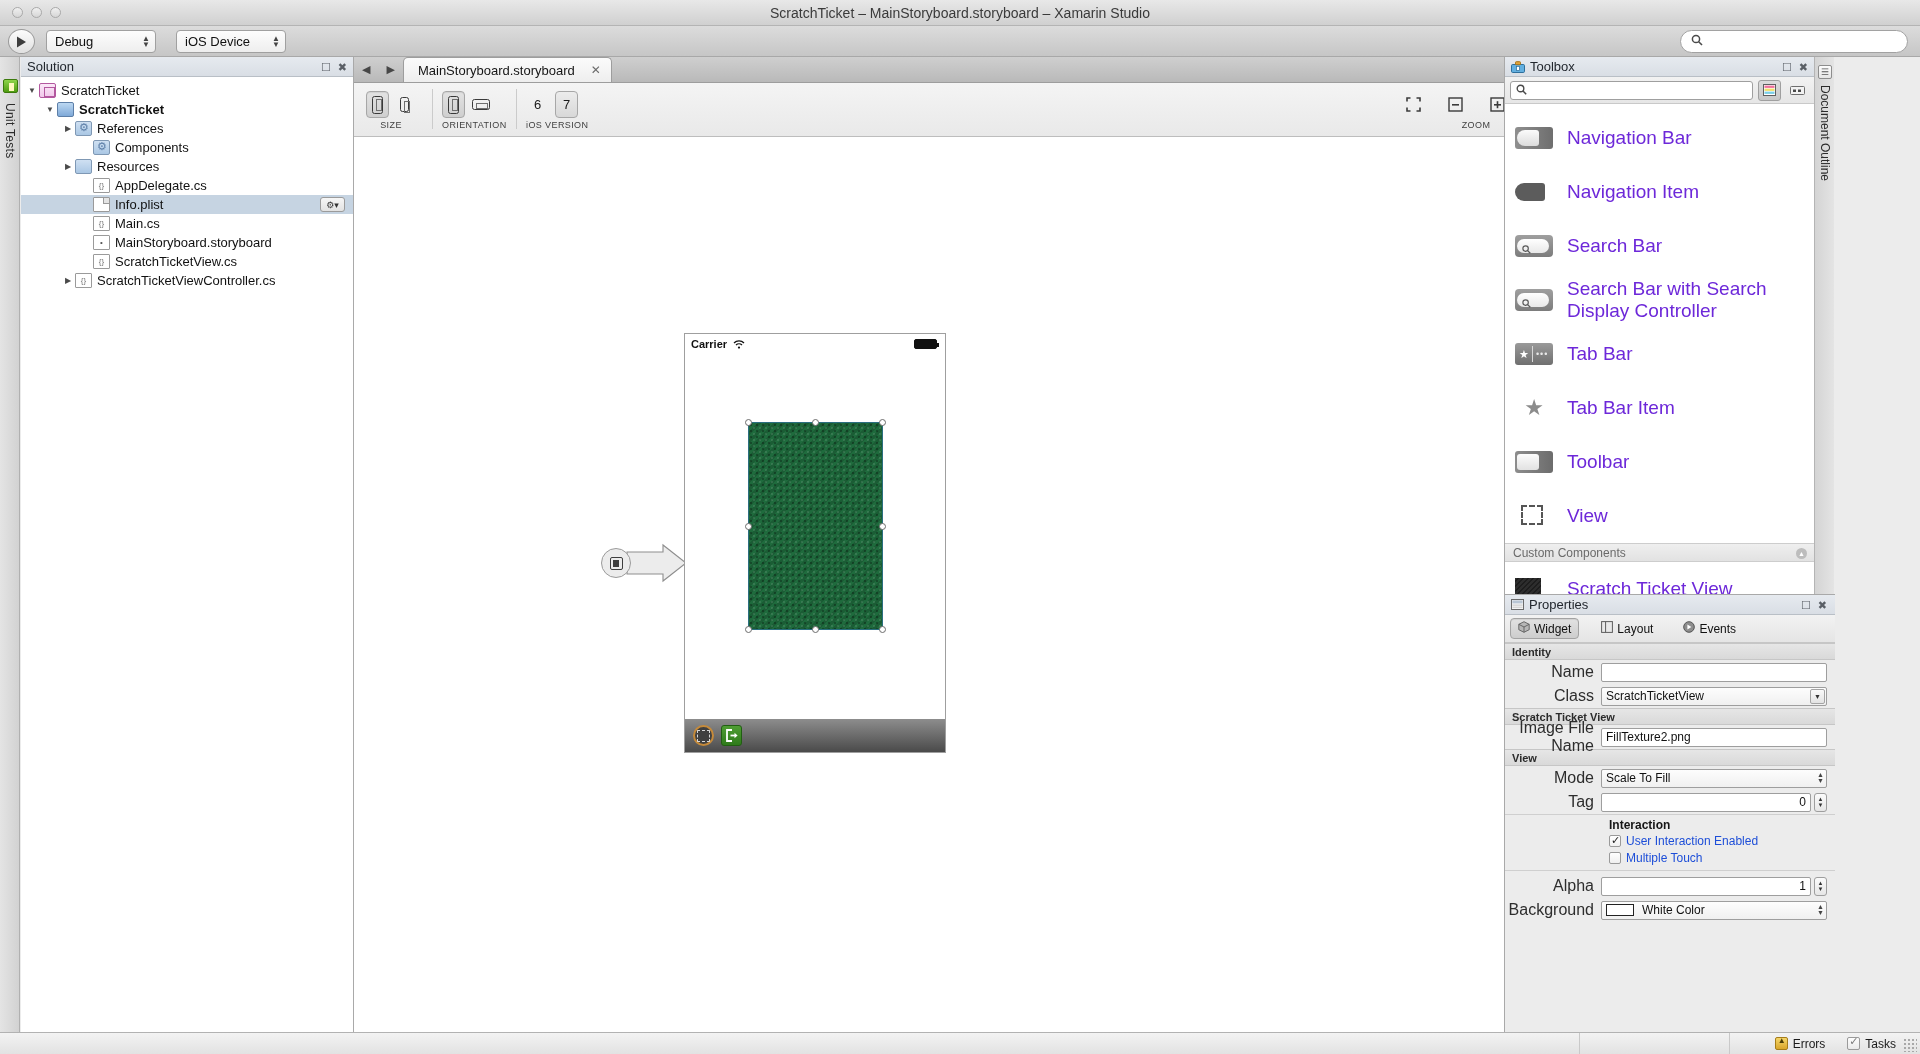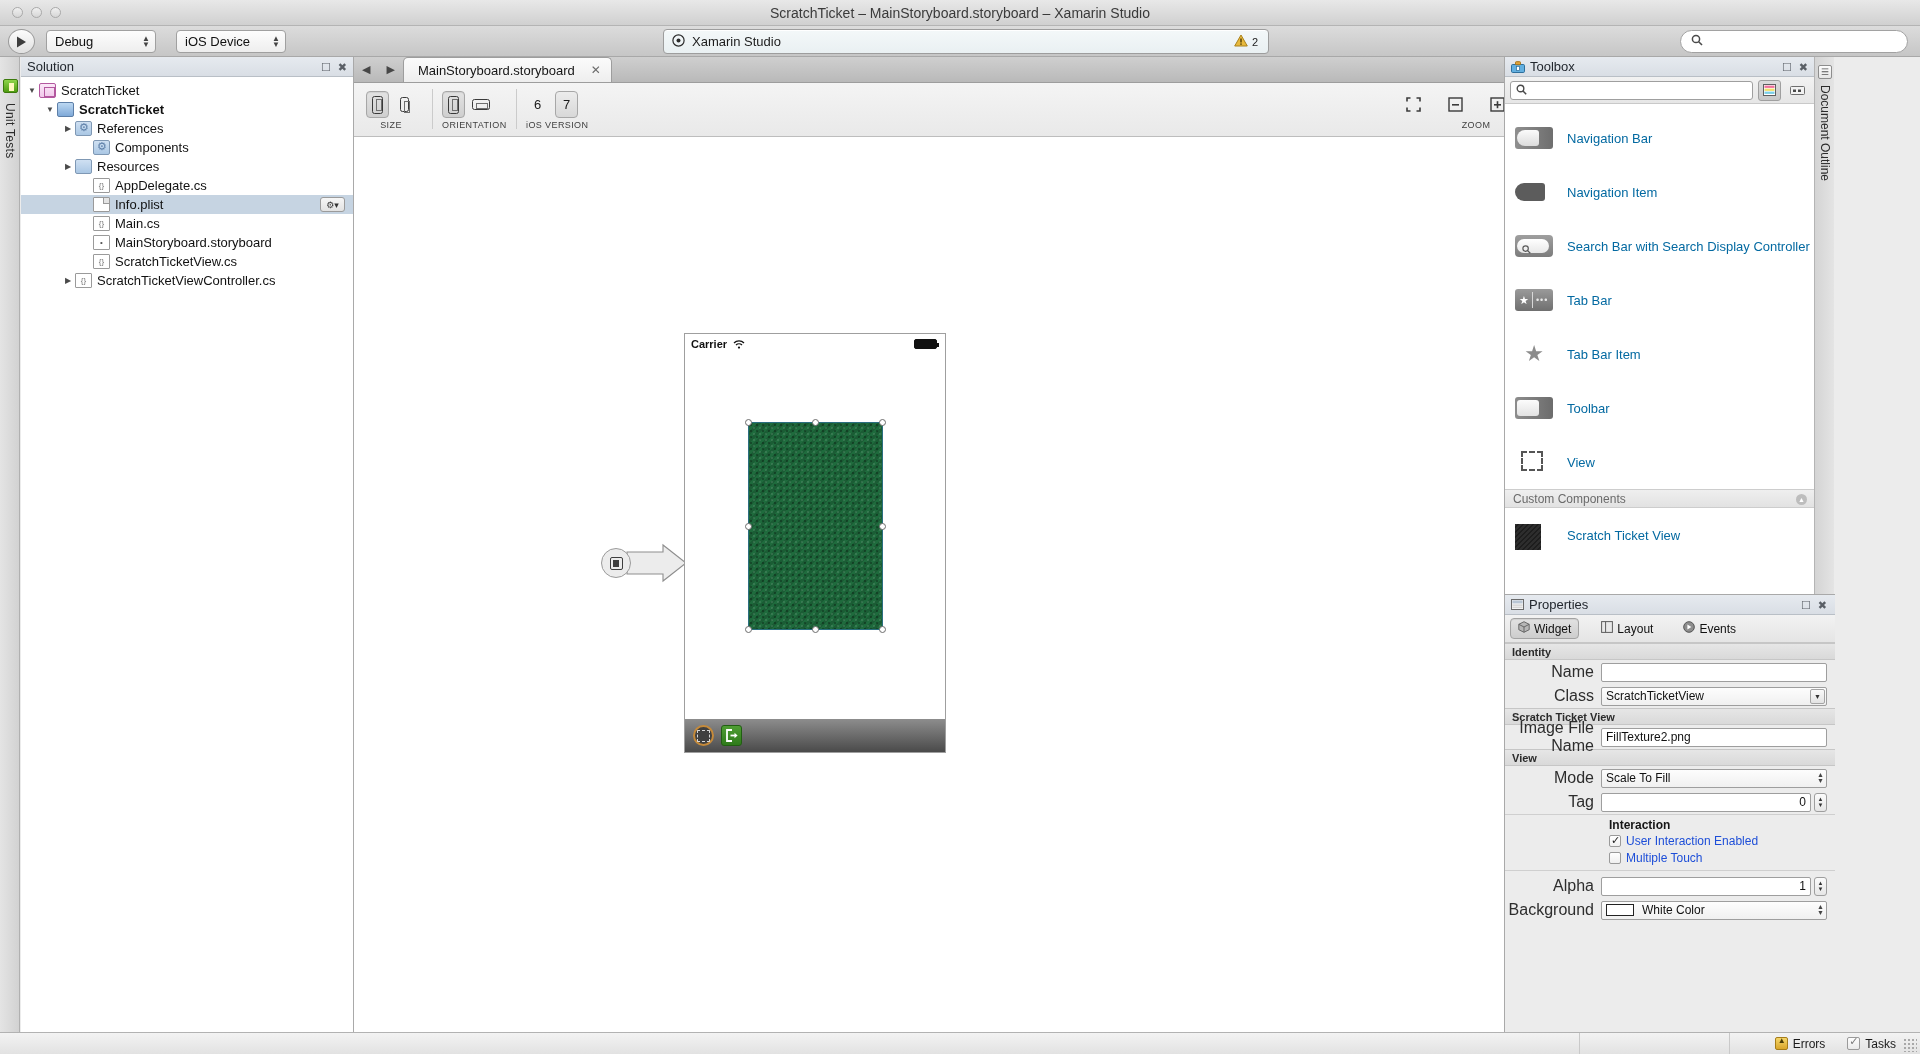--- a/index.html
+++ b/index.html
@@ -326,21 +326,21 @@
     background: linear-gradient(to bottom,#fafafa,#e4e4e4);
     border: 1px solid #9f9f9f;
     display: flex; align-items: center; justify-content: center;
   }
   .tbx-mode-btn.active { background: linear-gradient(to bottom,#dcdcdc,#c8c8c8); }
   .tbx-mode-btn.flat { border: 0; background: transparent; }
   .tbx-list { position: absolute; left:0; right: 20px; top: 54px; bottom: 0; overflow: hidden; }
   .tbx-item {
     height: 54px; display: flex; align-items: center; padding-left: 10px; gap: 14px;
   }
-  .tbx-item .tbx-label { font-size: 13px; color: #0369a1; }
+  .tbx-item .tbx-label { font-size: 19px; color: #6d28d9; }
   .tbx-glyph { width: 38px; height: 22px; flex: 0 0 38px; position: relative; }
   .g-navbar { background: linear-gradient(to right,#8f8f8f 0%,#6e6e6e 100%); border-radius:3px; }
   .g-navbar::after{
     content:""; position:absolute; left:2px; top:3px; width:22px; height:16px;
     background: linear-gradient(to bottom,#fbfbfb,#dcdcdc);
     border-radius: 8px 3px 3px 8px;
   }
   .g-navitem {
     width: 30px; height: 18px; margin-top: 2px; background:#5c5c5c;
     border-radius: 9px 3px 3px 9px;
@@ -538,39 +538,20 @@
     </div>
 
     <div class="combo" id="combo-device">
       <span>iOS Device</span>
       <span class="stepper">
           <span>▲</span>
           <span>▼</span>
         </span>
     </div>
 
-    <div class="doc-chip">
-      <span>
-        <svg width="13" height="13" viewBox="0 0 13 13">
-            <circle cx="6.5" cy="6.5" r="5.6" fill="none" stroke="#2b2b2b" stroke-width="1.2"></circle>
-            <circle cx="6.5" cy="6.5" r="2" fill="#2b2b2b"></circle>
-          </svg>
-      </span>
-      <span class="label">Xamarin Studio</span>
-      <span class="warn-group">
-        <span>
-          <svg width="14" height="13" viewBox="0 0 14 13">
-              <polygon points="7,1 13.3,12 0.7,12" fill="#e8b93c" stroke="#a9801a" stroke-width="1"></polygon>
-              <rect x="6.3" y="4.5" width="1.4" height="4" fill="#4a3a06"></rect>
-              <rect x="6.3" y="9.4" width="1.4" height="1.4" fill="#4a3a06"></rect>
-            </svg>
-        </span>
-        <span class="warn-count">2</span>
-      </span>
-    </div>
 
     <div class="search-pill">
       <span>
         <svg width="12" height="12" viewBox="0 0 12 12">
             <circle cx="5" cy="5" r="3.6" fill="none" stroke="#4a4a4a" stroke-width="1.5"></circle>
             <line x1="7.7" y1="7.7" x2="11" y2="11" stroke="#4a4a4a" stroke-width="1.6"></line>
           </svg>
       </span>
       <input type="text" value="" placeholder="" style="">
     </div>
@@ -838,20 +819,29 @@
             </span>
           <span class="tbx-label">Navigation Item</span>
         </div>
         <div class="tbx-item">
           <span class="tbx-glyph g-searchbar">
             <span class="mag"><svg width="9" height="9" viewBox="0 0 9 9">
                   <circle cx="3.6" cy="3.6" r="2.7" fill="none" stroke="#5a5a5a" stroke-width="1.2"></circle>
                   <line x1="5.6" y1="5.6" x2="8.3" y2="8.3" stroke="#5a5a5a" stroke-width="1.3"></line>
                 </svg></span>
           </span>
+          <span class="tbx-label">Search Bar</span>
+        </div>
+        <div class="tbx-item">
+          <span class="tbx-glyph g-searchbar">
+            <span class="mag"><svg width="9" height="9" viewBox="0 0 9 9">
+                  <circle cx="3.6" cy="3.6" r="2.7" fill="none" stroke="#5a5a5a" stroke-width="1.2"></circle>
+                  <line x1="5.6" y1="5.6" x2="8.3" y2="8.3" stroke="#5a5a5a" stroke-width="1.3"></line>
+                </svg></span>
+          </span>
           <span class="tbx-label">Search Bar with Search Display Controller</span>
         </div>
         <div class="tbx-item">
           <span class="tbx-glyph g-tabbar">
             <span class="star">★</span>
               <span class="divider"></span>
               <span class="dots">•••</span>
           </span>
           <span class="tbx-label">Tab Bar</span>
         </div>

